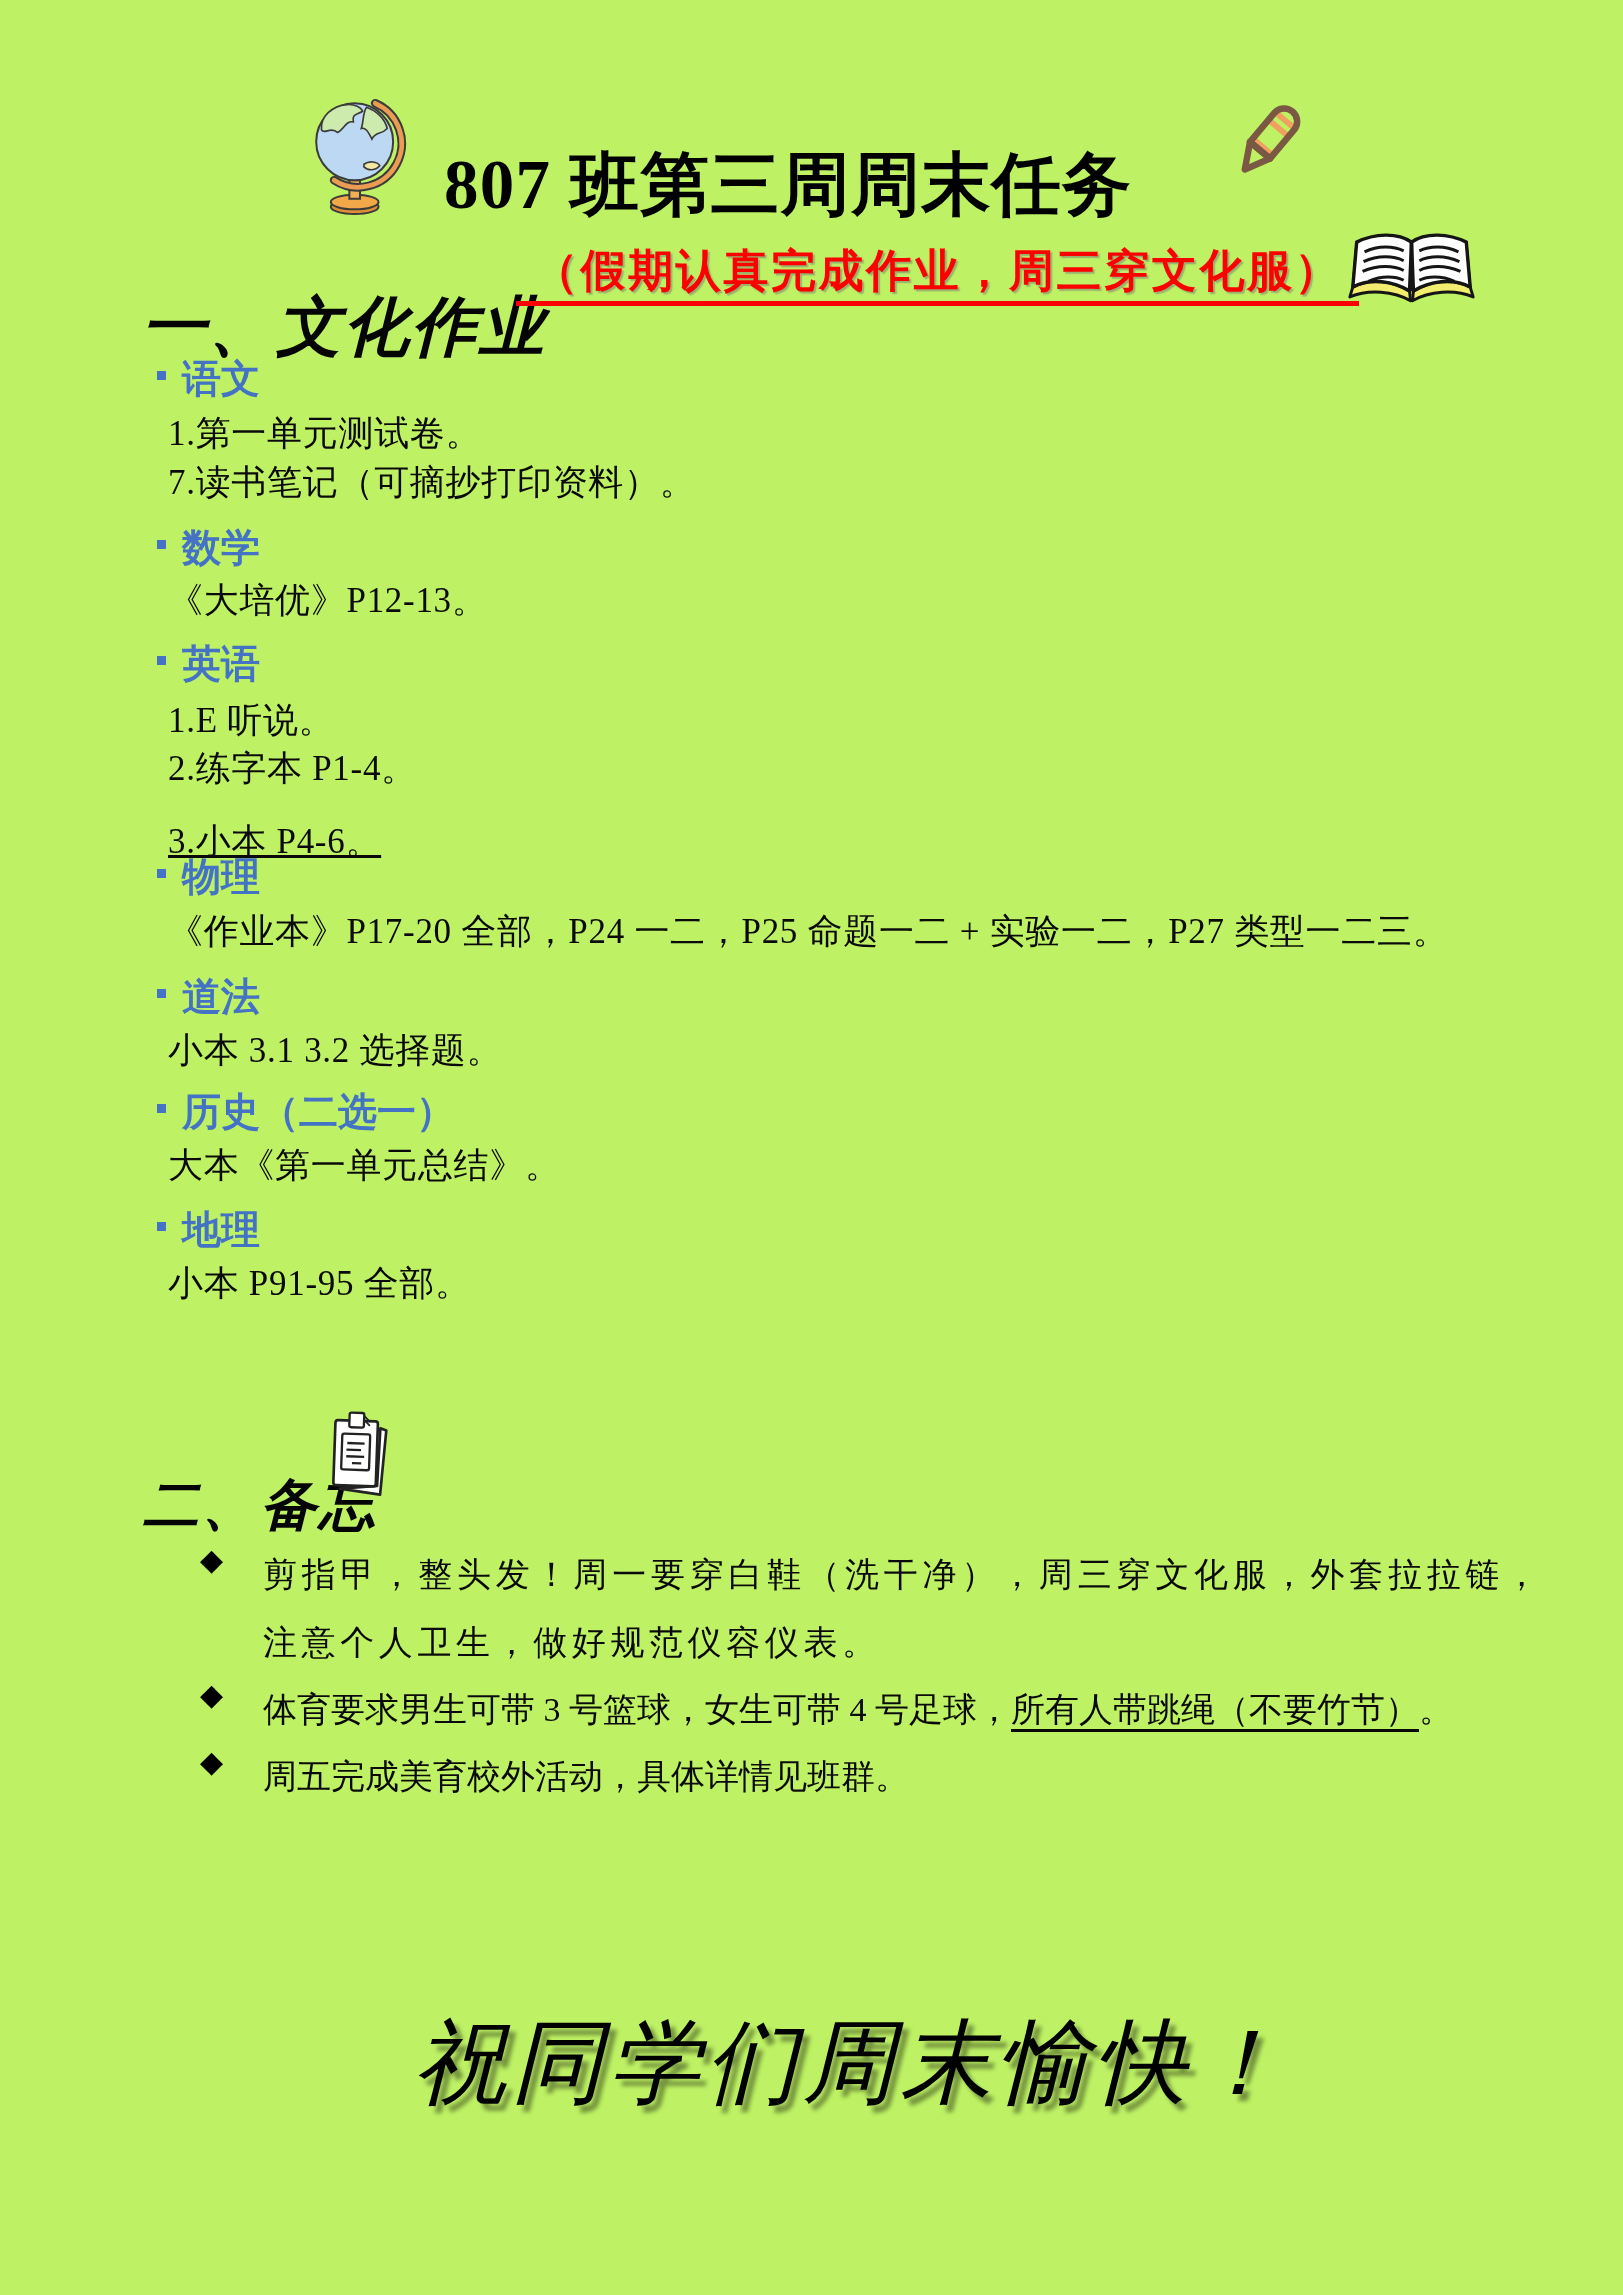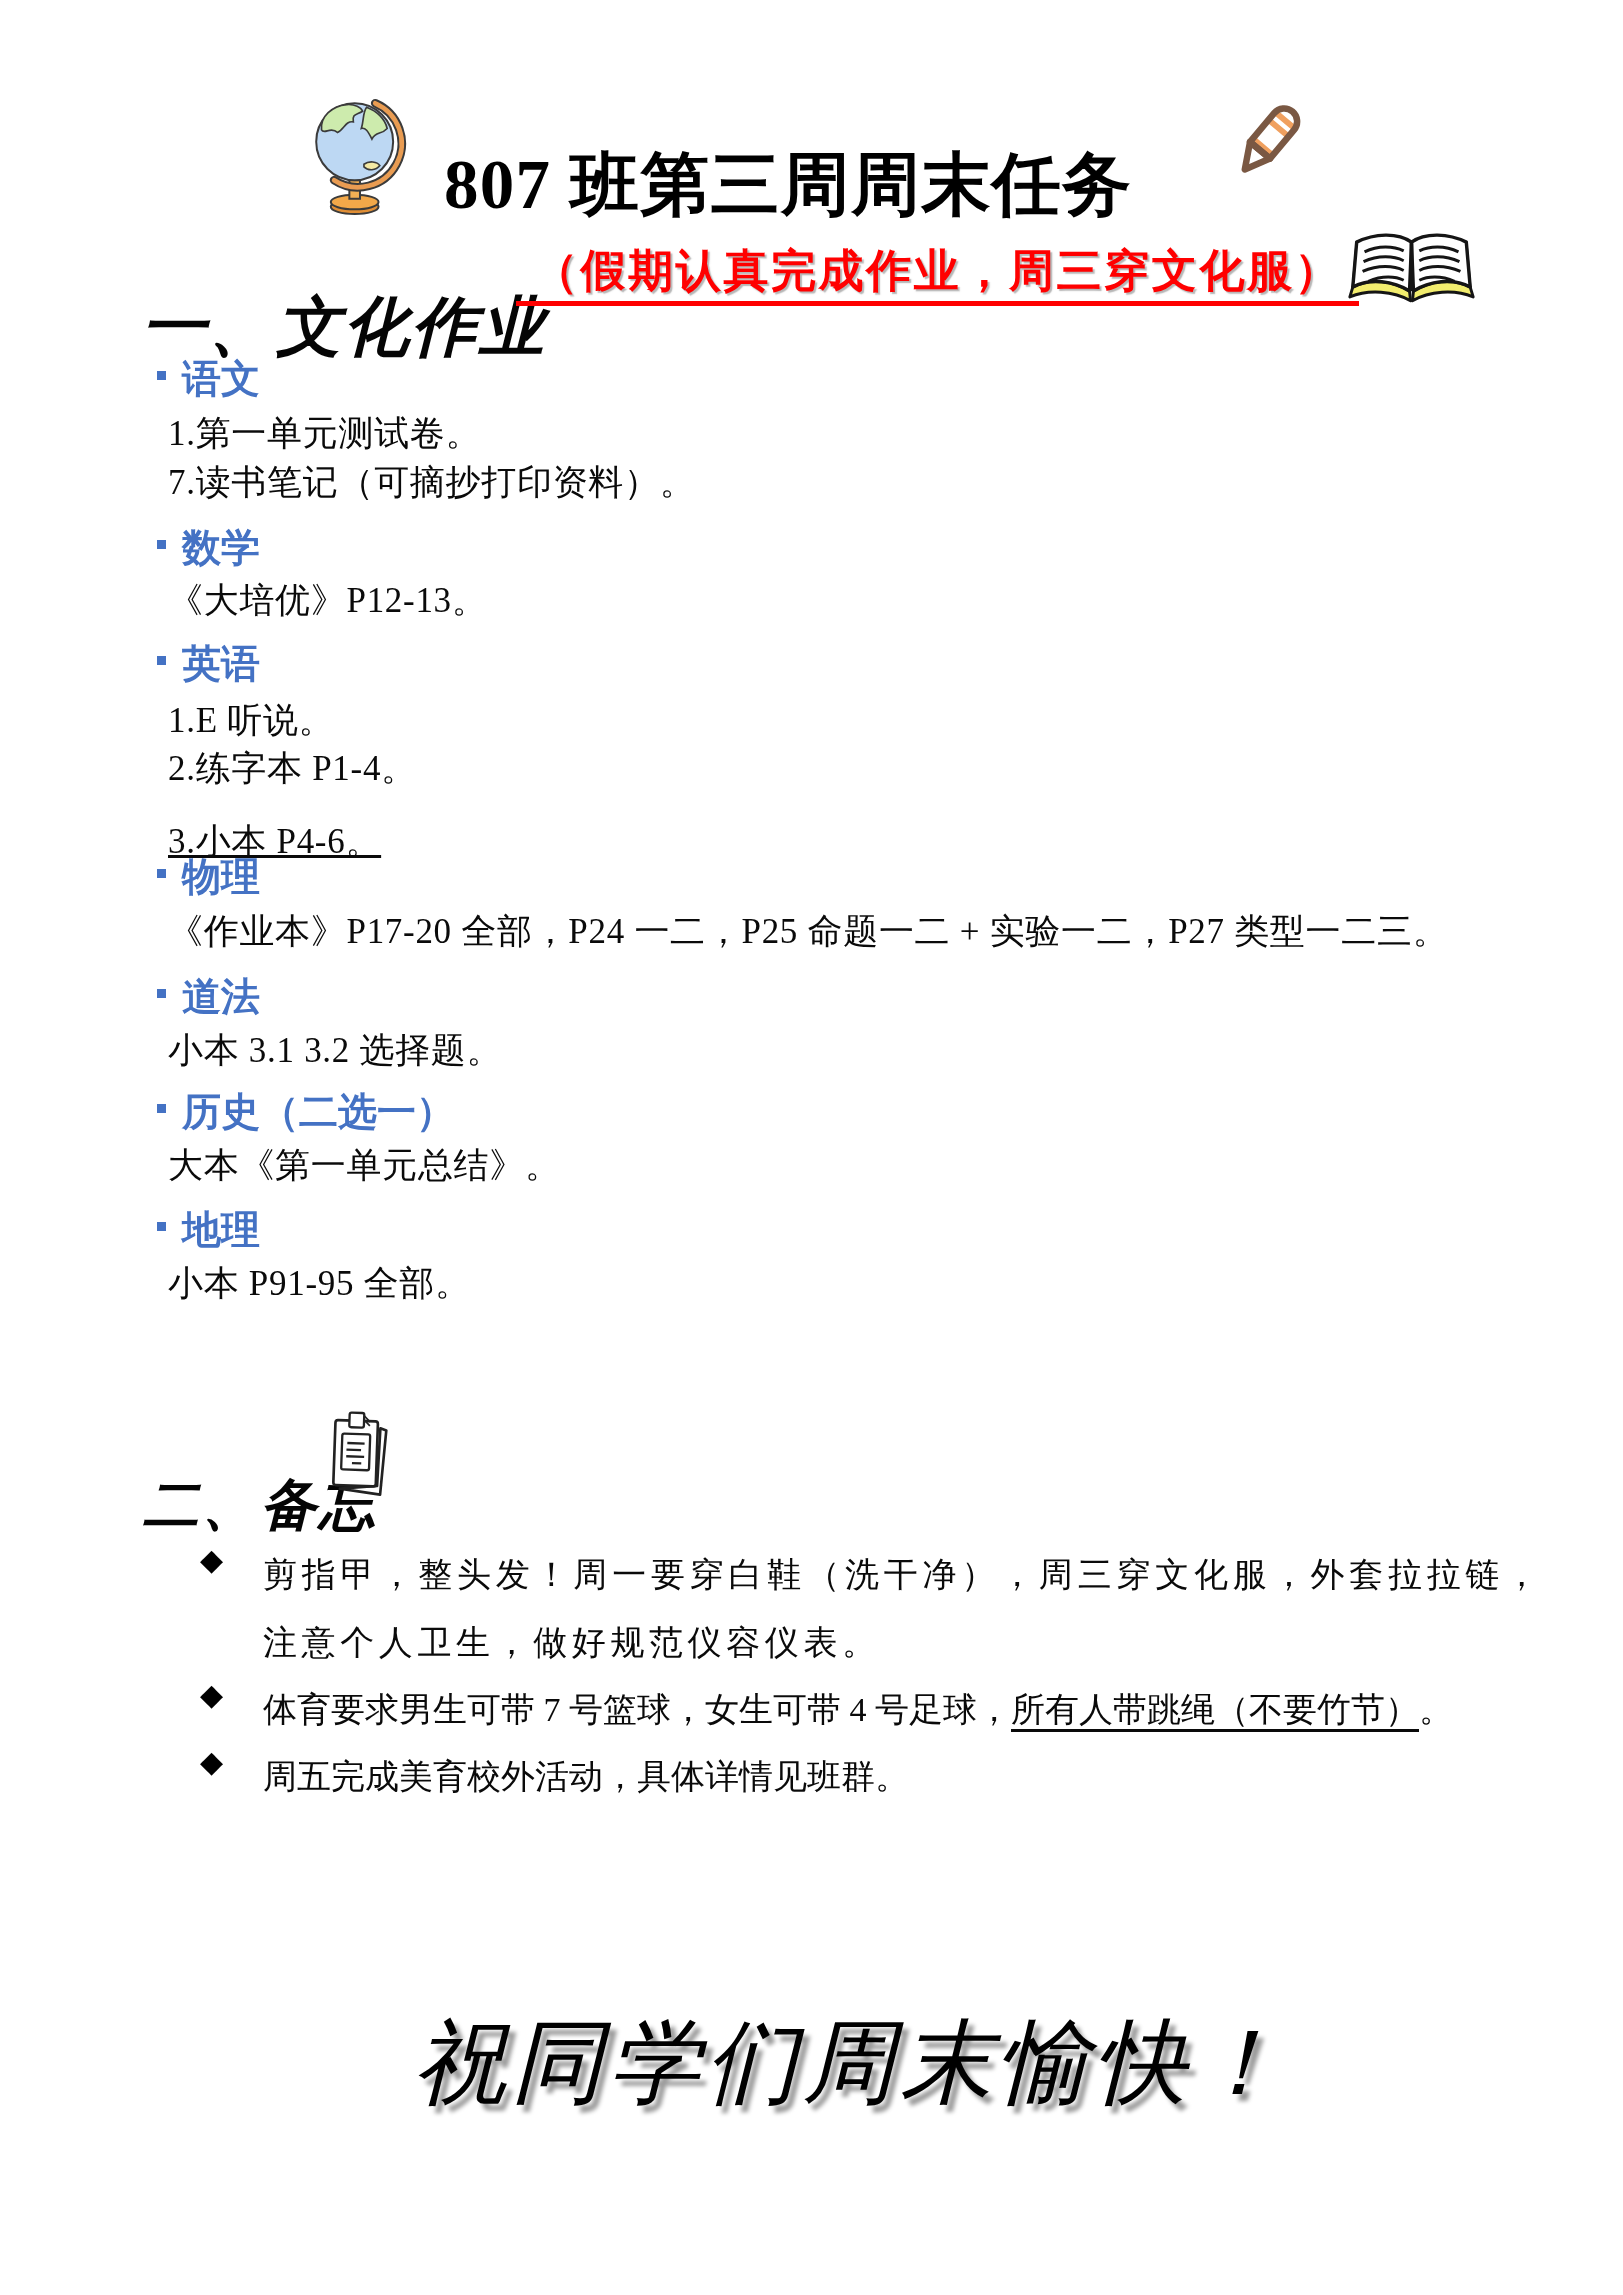--- a/index.html
+++ b/index.html
@@ -1,20 +1,20 @@
 <!DOCTYPE html>
 <html lang="zh" style="font-size:10.5px"><head>
 <meta charset="utf-8">
 <style>
   html,body{margin:0;padding:0;background:#888;}
   .page{
     position:relative;
     width:1623px;height:2295px;
     margin:0 auto;
-    background:#ffffff;
+    background:#bef264;
     overflow:hidden;
     font-family:"Liberation Serif","DejaVu Serif",serif;
     color:#000;
   }
   
   .icon-abs{position:absolute;}
   .page-title{
     position:absolute;left:444px;top:105px;
     font-size:69px;font-weight:700;letter-spacing:1.3px;
     font-family:"Liberation Serif","DejaVu Serif",serif;
@@ -207,21 +207,21 @@
     </svg>
   </span>
 
   <div class="memo memo-justify" style="top:1541px;">
     <span class="dia">◆</span>
     <p class="memo-text"><span>剪指甲，整头发！周一要穿白鞋（洗干净），周三穿文化服，外套拉拉链，注意个人卫生，做好规范仪容仪表。</span><span class="ul"></span><span></span></p>
   </div>
 
   <div class="memo memo-tight" style="top:1676px;">
     <span class="dia">◆</span>
-    <p class="memo-text"><span>体育要求男生可带 7 号篮球，女生可带 4 号足球，</span><span class="ul">所有人带跳绳（不要竹节）</span><span>。</span></p>
+    <p class="memo-text"><span>体育要求男生可带 3 号篮球，女生可带 4 号足球，</span><span class="ul">所有人带跳绳（不要竹节）</span><span>。</span></p>
   </div>
 
   <div class="memo" style="top:1743px;">
     <span class="dia">◆</span>
     <p class="memo-text"><span>周五完成美育校外活动，具体详情见班群。</span><span class="ul"></span><span></span></p>
   </div>
 
   <div class="footer-msg">祝同学们周末愉快！</div>
 
 </div>

